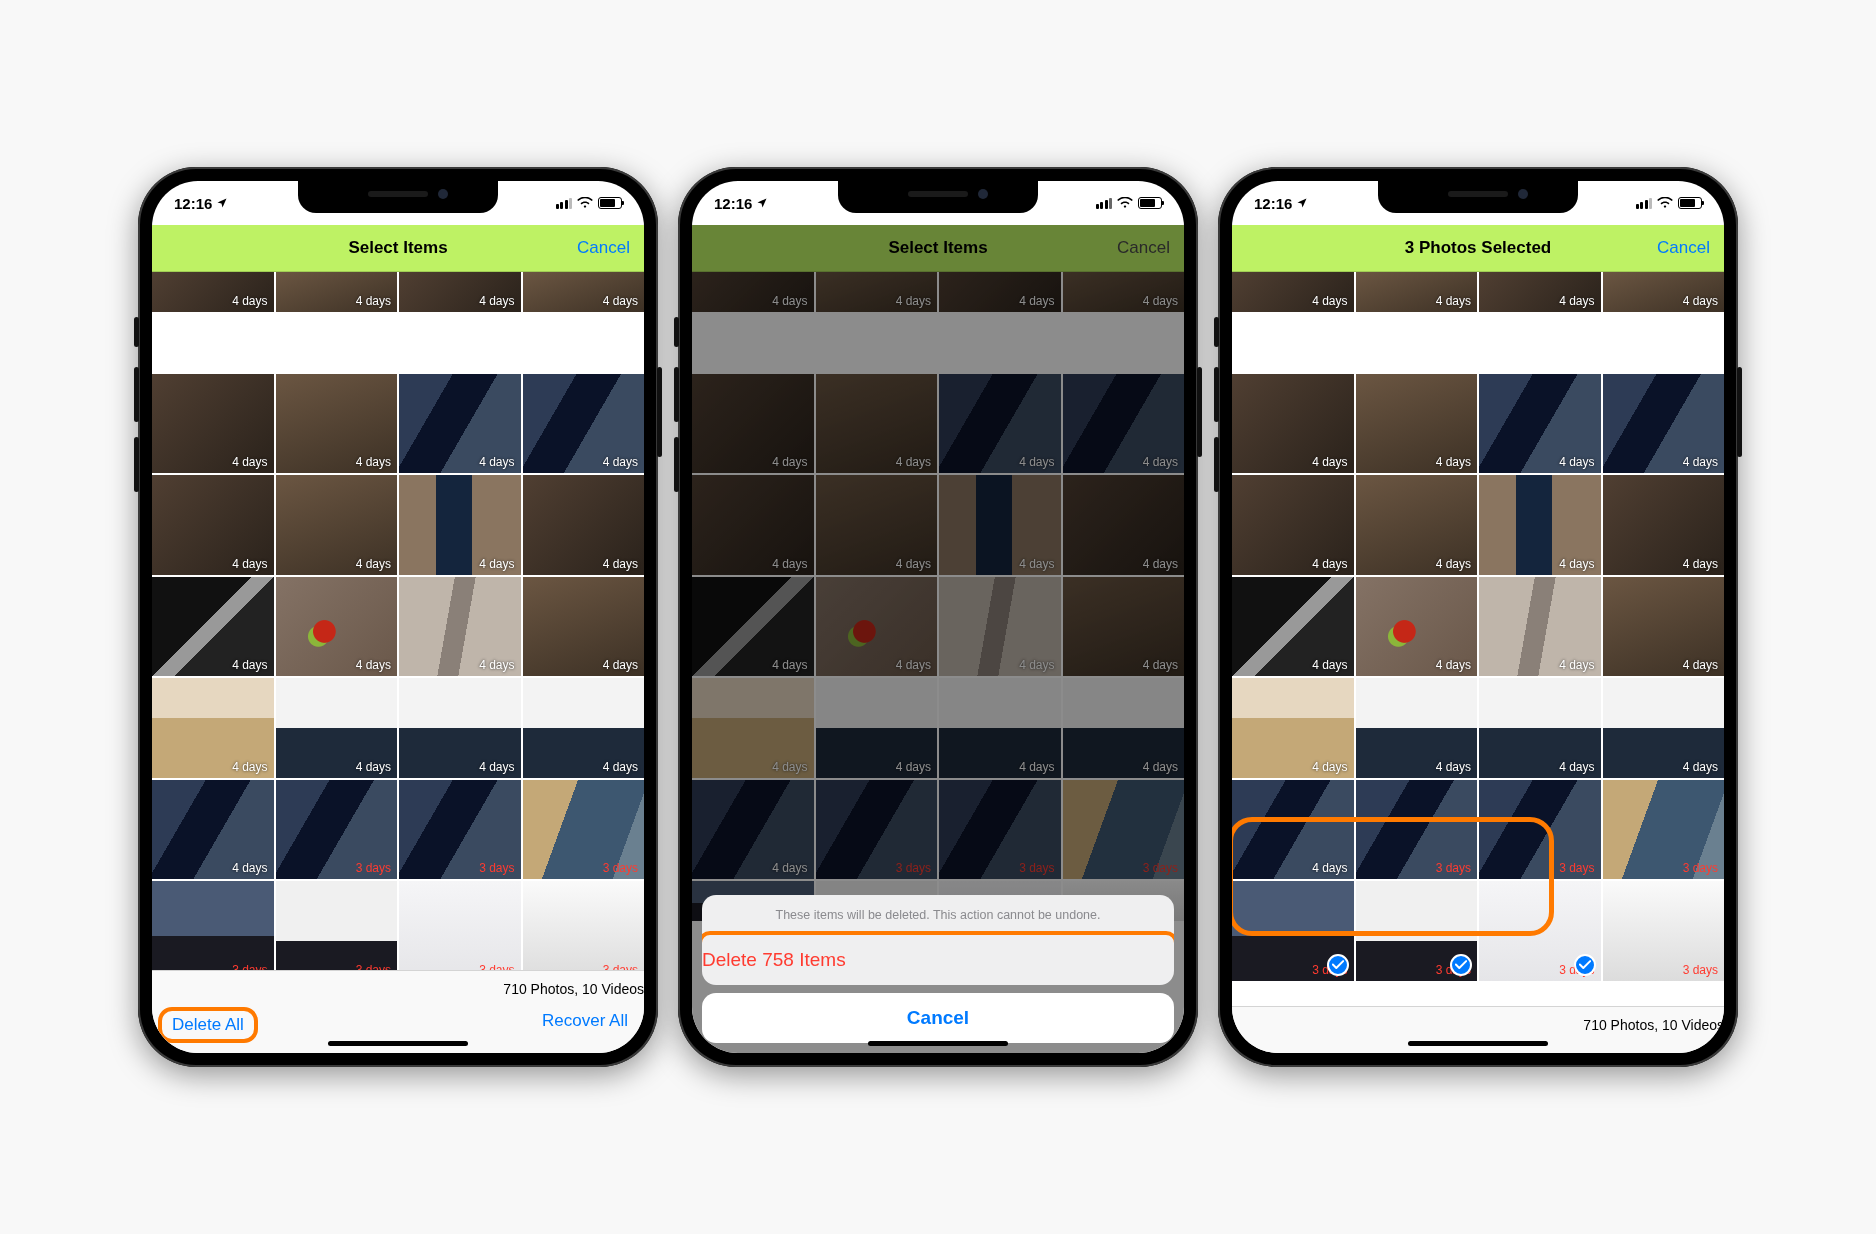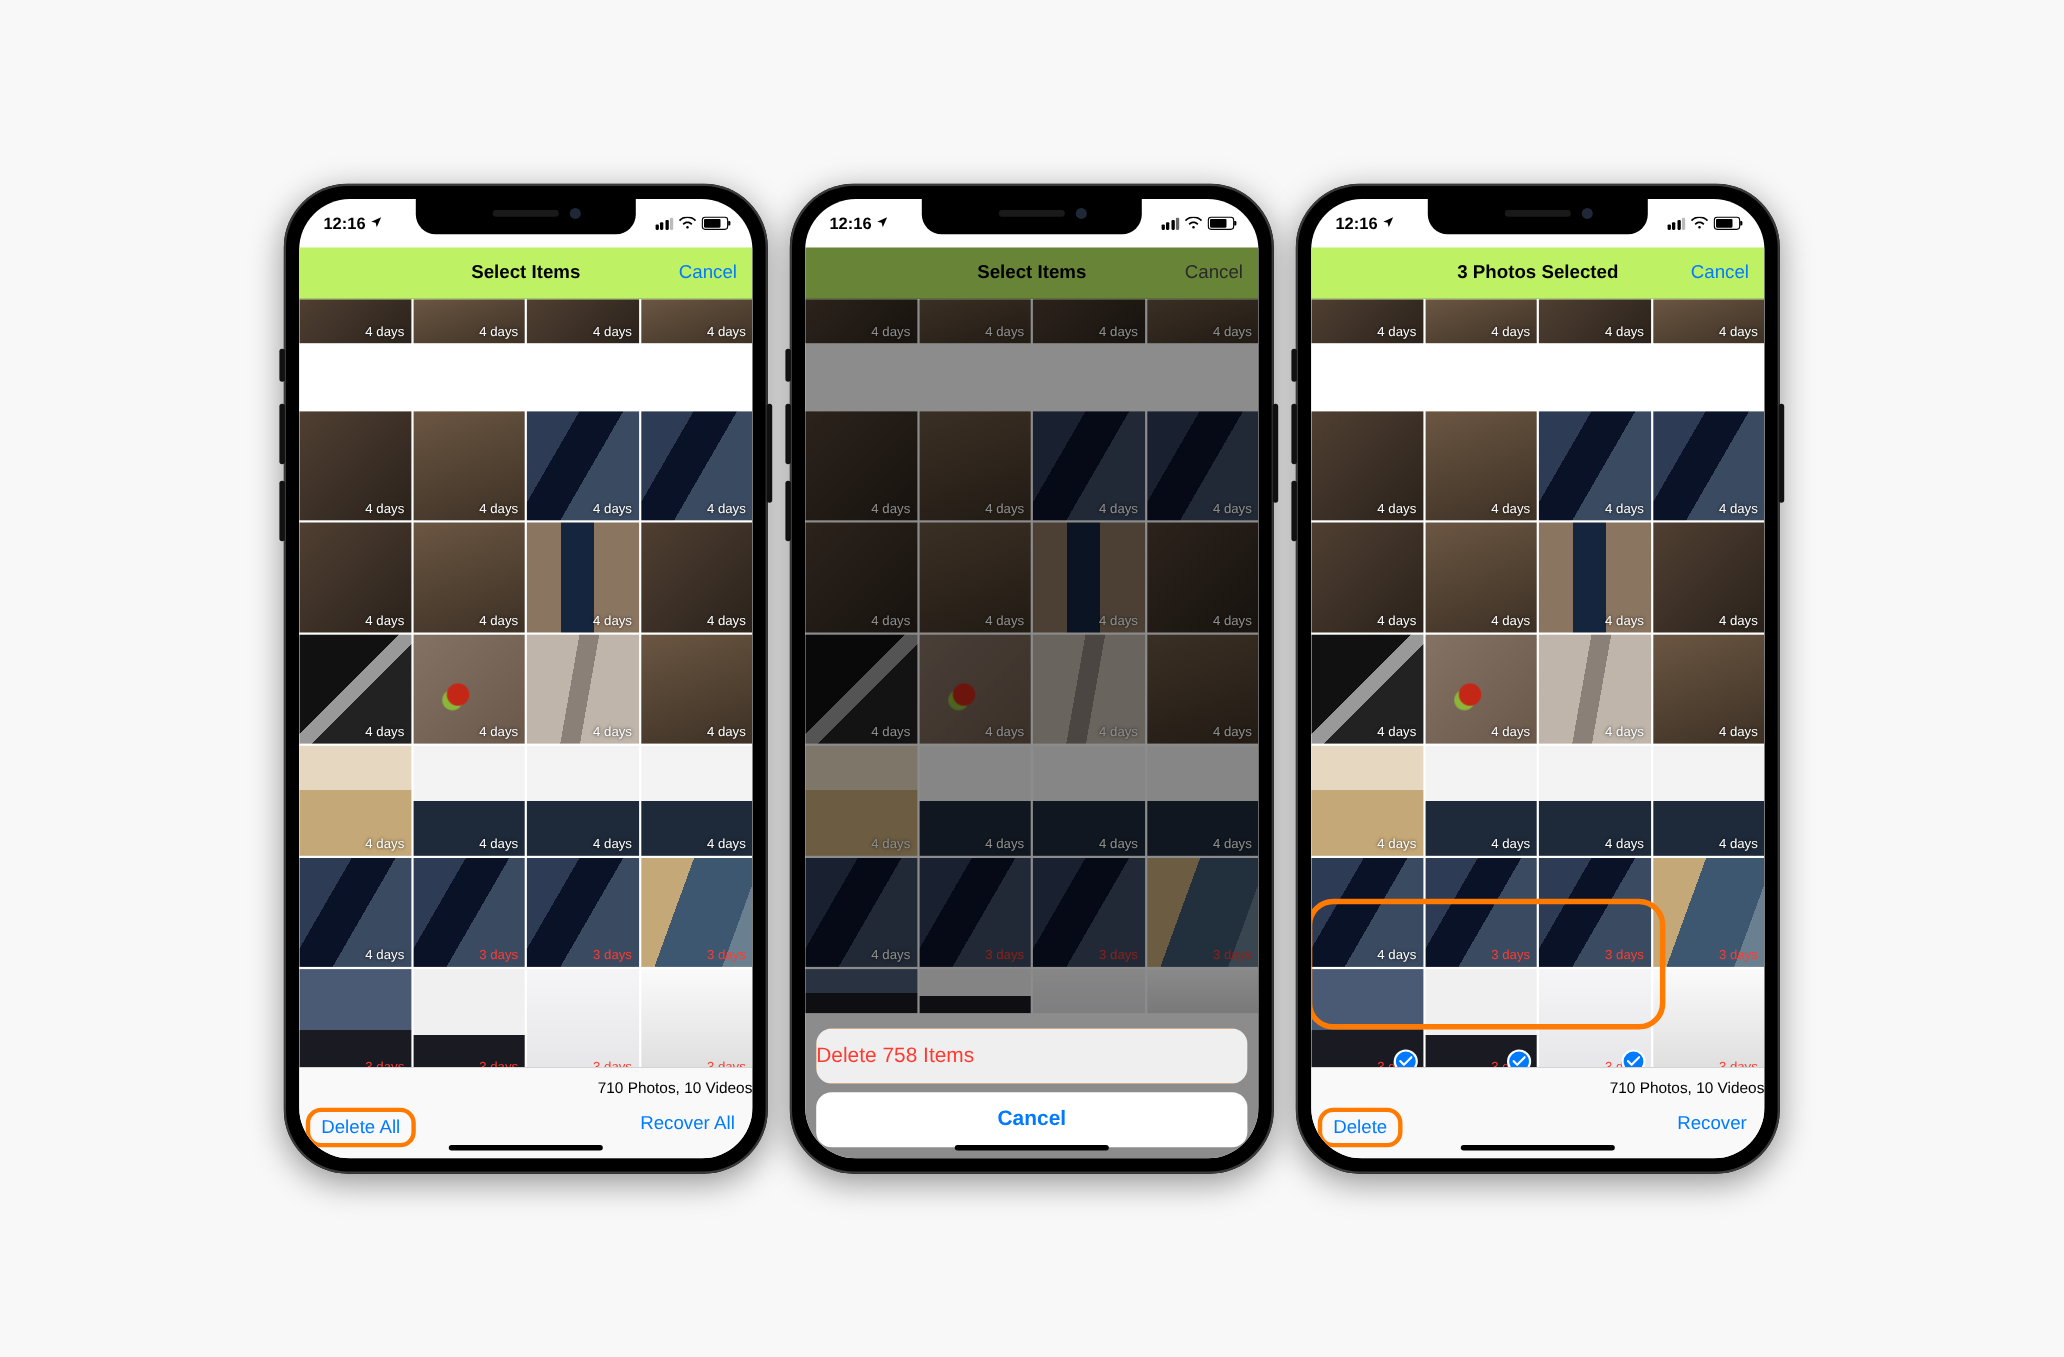--- a/index.html
+++ b/index.html
@@ -9,21 +9,21 @@
     font-family: -apple-system, "Helvetica Neue", Helvetica, Arial, sans-serif;
     width: 1876px;
     height: 1234px;
     display: flex;
     align-items: center;
     justify-content: center;
     gap: 20px;
   }
 
   .phone {
-    width: 440px;
+    width: 520px;
     height: 900px;
     background: #000;
     border-radius: 58px;
     padding: 14px;
     box-shadow: inset 0 0 0 2px #3a3a3a, 0 8px 30px rgba(0,0,0,0.4);
     position: relative;
     box-sizing: border-box;
   }
   .side-btn { position:absolute; background:#111; border-radius:3px; }
   .side-btn.l1 { left:-4px; top:150px; width:5px; height:30px; }
@@ -478,20 +478,21 @@
           <span class="days red">3 days</span>
         </div>
       <div class="thumb half bg-album"></div>
       <div class="thumb half bg-album2"></div>
       <div class="thumb half bg-paper"></div>
       <div class="thumb half bg-receipt"></div>
     </div>
 
     <div class="action-sheet">
       <div class="sheet-group">
+        <div class="sheet-msg">These items will be deleted. This action cannot be undone.</div>
         <div class="sheet-wrap-highlight">
           <div class="sheet-btn sheet-destructive">Delete 758 Items</div>
         </div>
       </div>
       <div class="sheet-cancel-grp">Cancel</div>
     </div>
 
     <div class="home-indicator"></div>
   </div>
 </div>
@@ -634,21 +635,17 @@
       </div>
       <div class="thumb bg-receipt">
           <span class="days red">3 days</span>
         </div>
 
       <div class="sel-highlight" style="left:-4px; width:316px; top:545px; height:109px;"></div>
     </div>
 
     <div class="bottom-bar">
       <div class="count-row">710 Photos, 10 Videos</div>
-      <div class="action-row">
-        <span class="highlight" style="padding:4px 10px;margin:-4px -10px;">Delete</span>
-        <span>Recover</span>
-      </div>
     </div>
 
     <div class="home-indicator"></div>
   </div>
 </div>
 
 </body></html>

